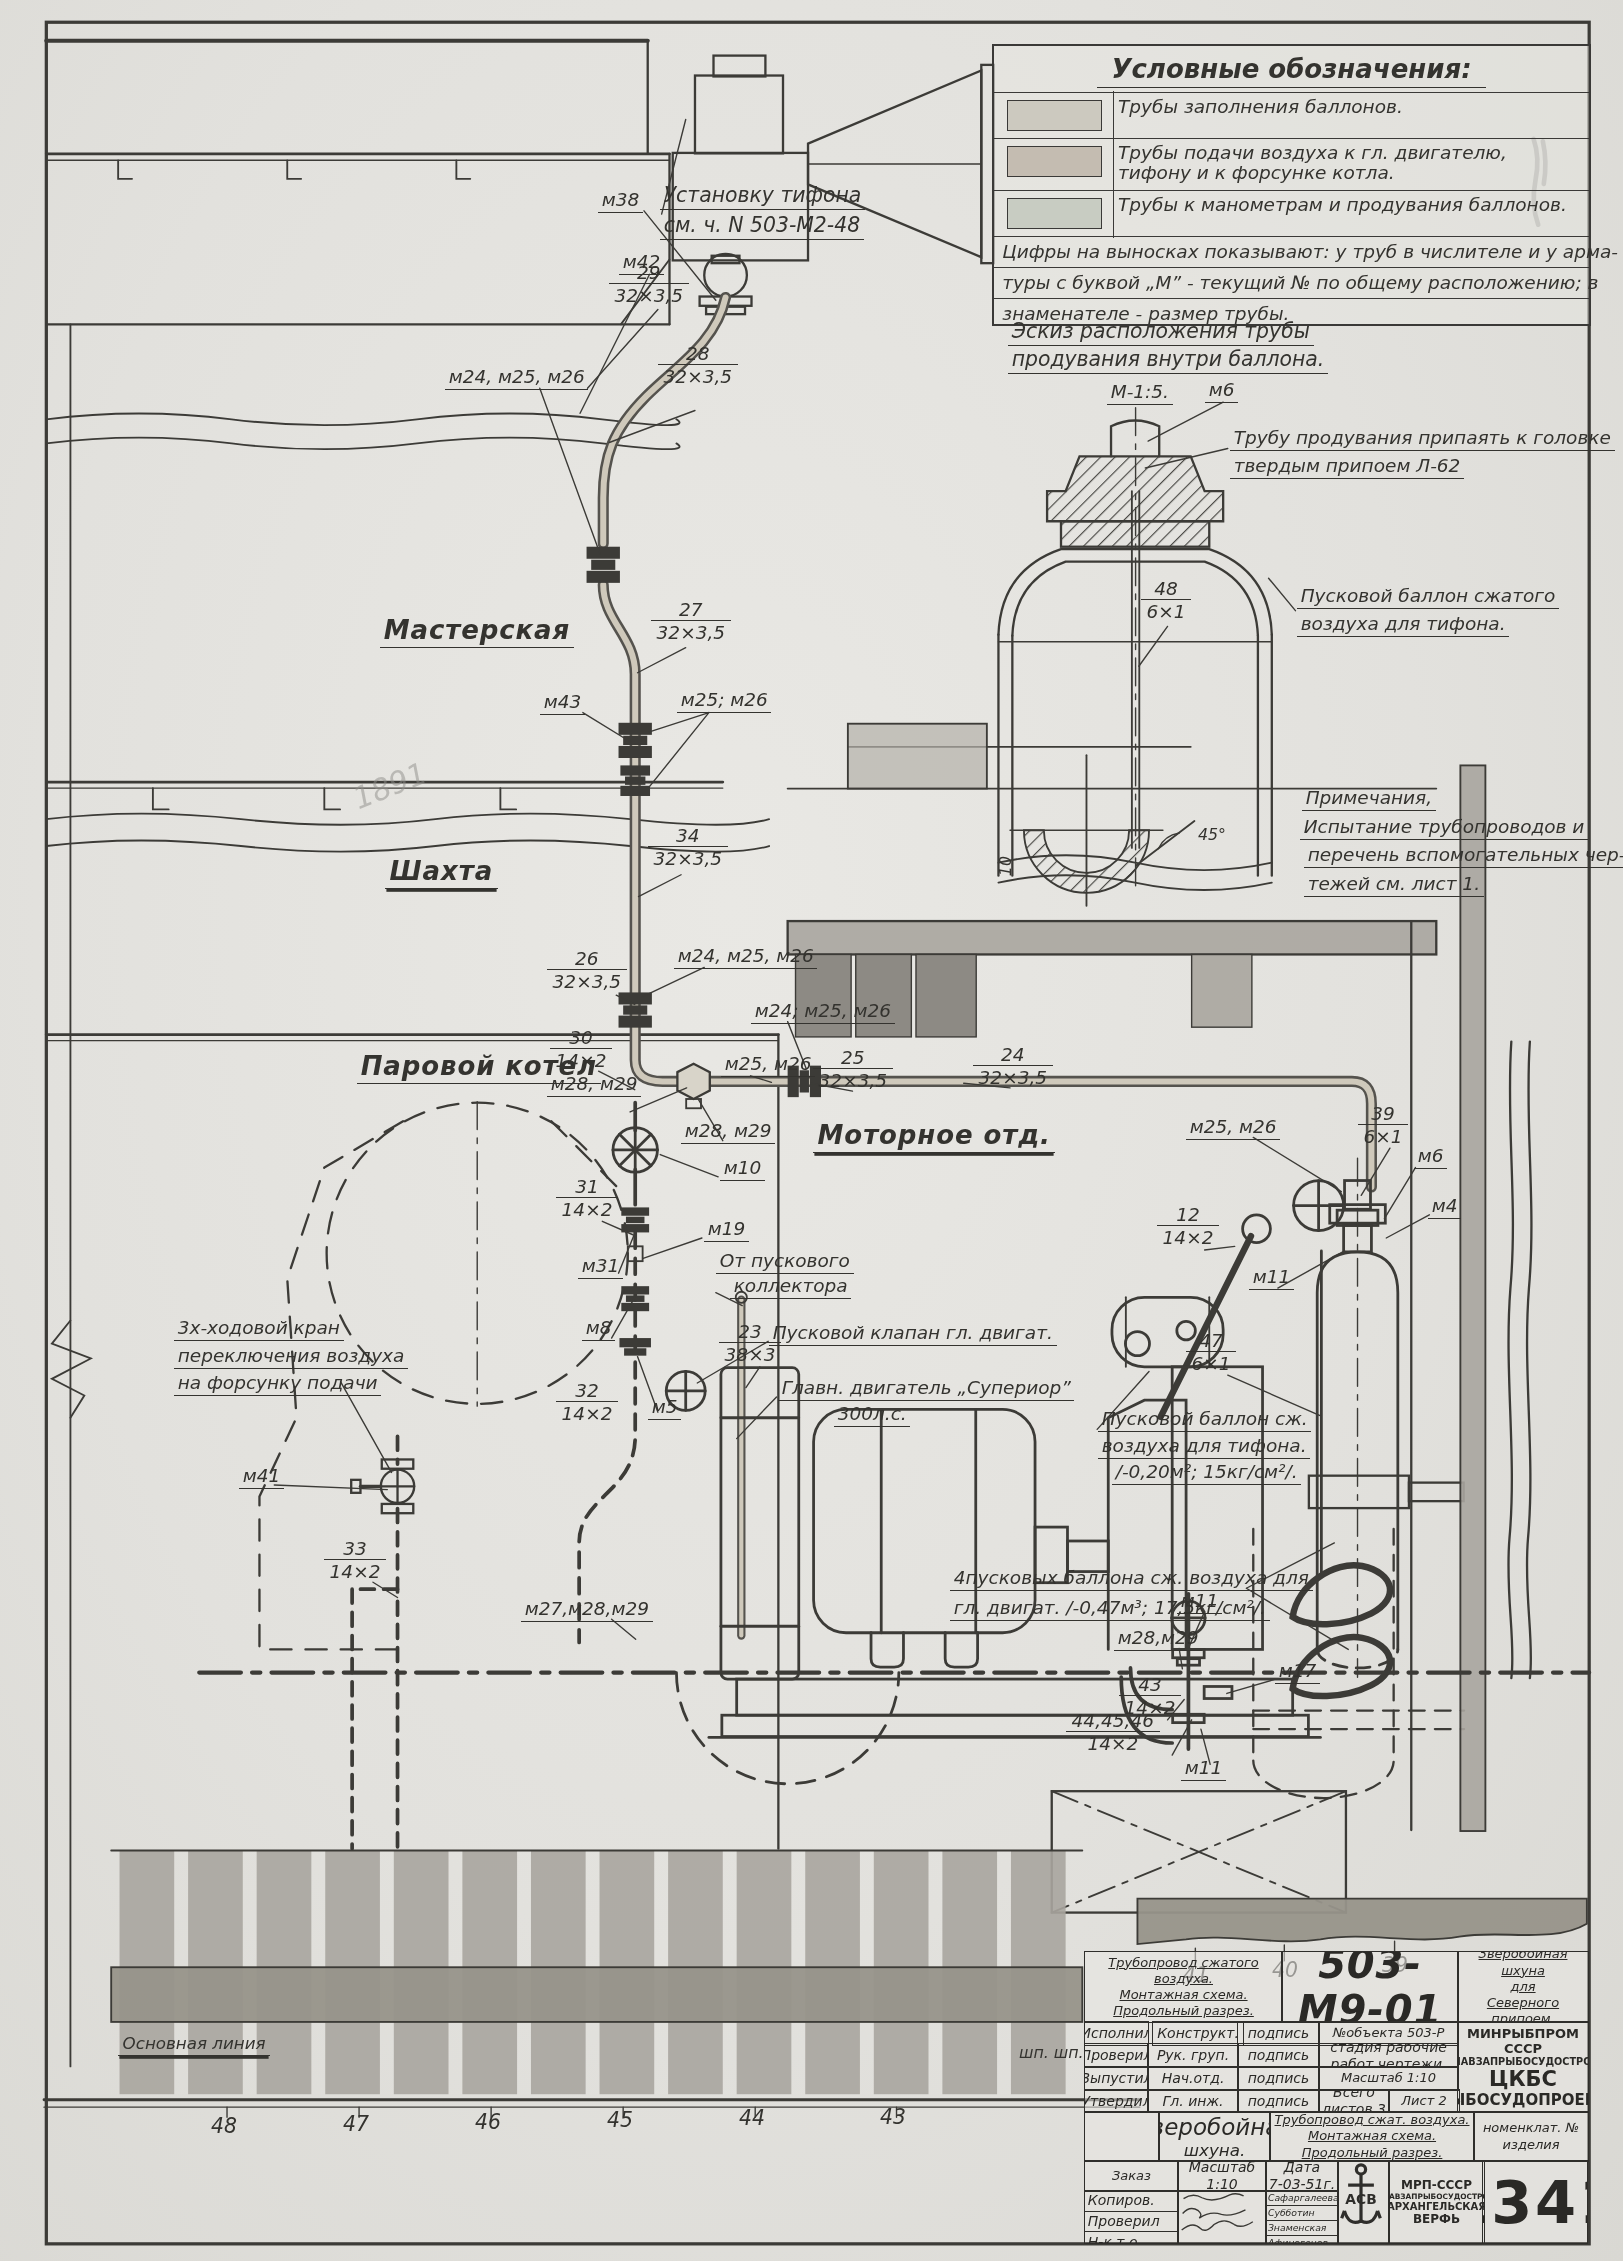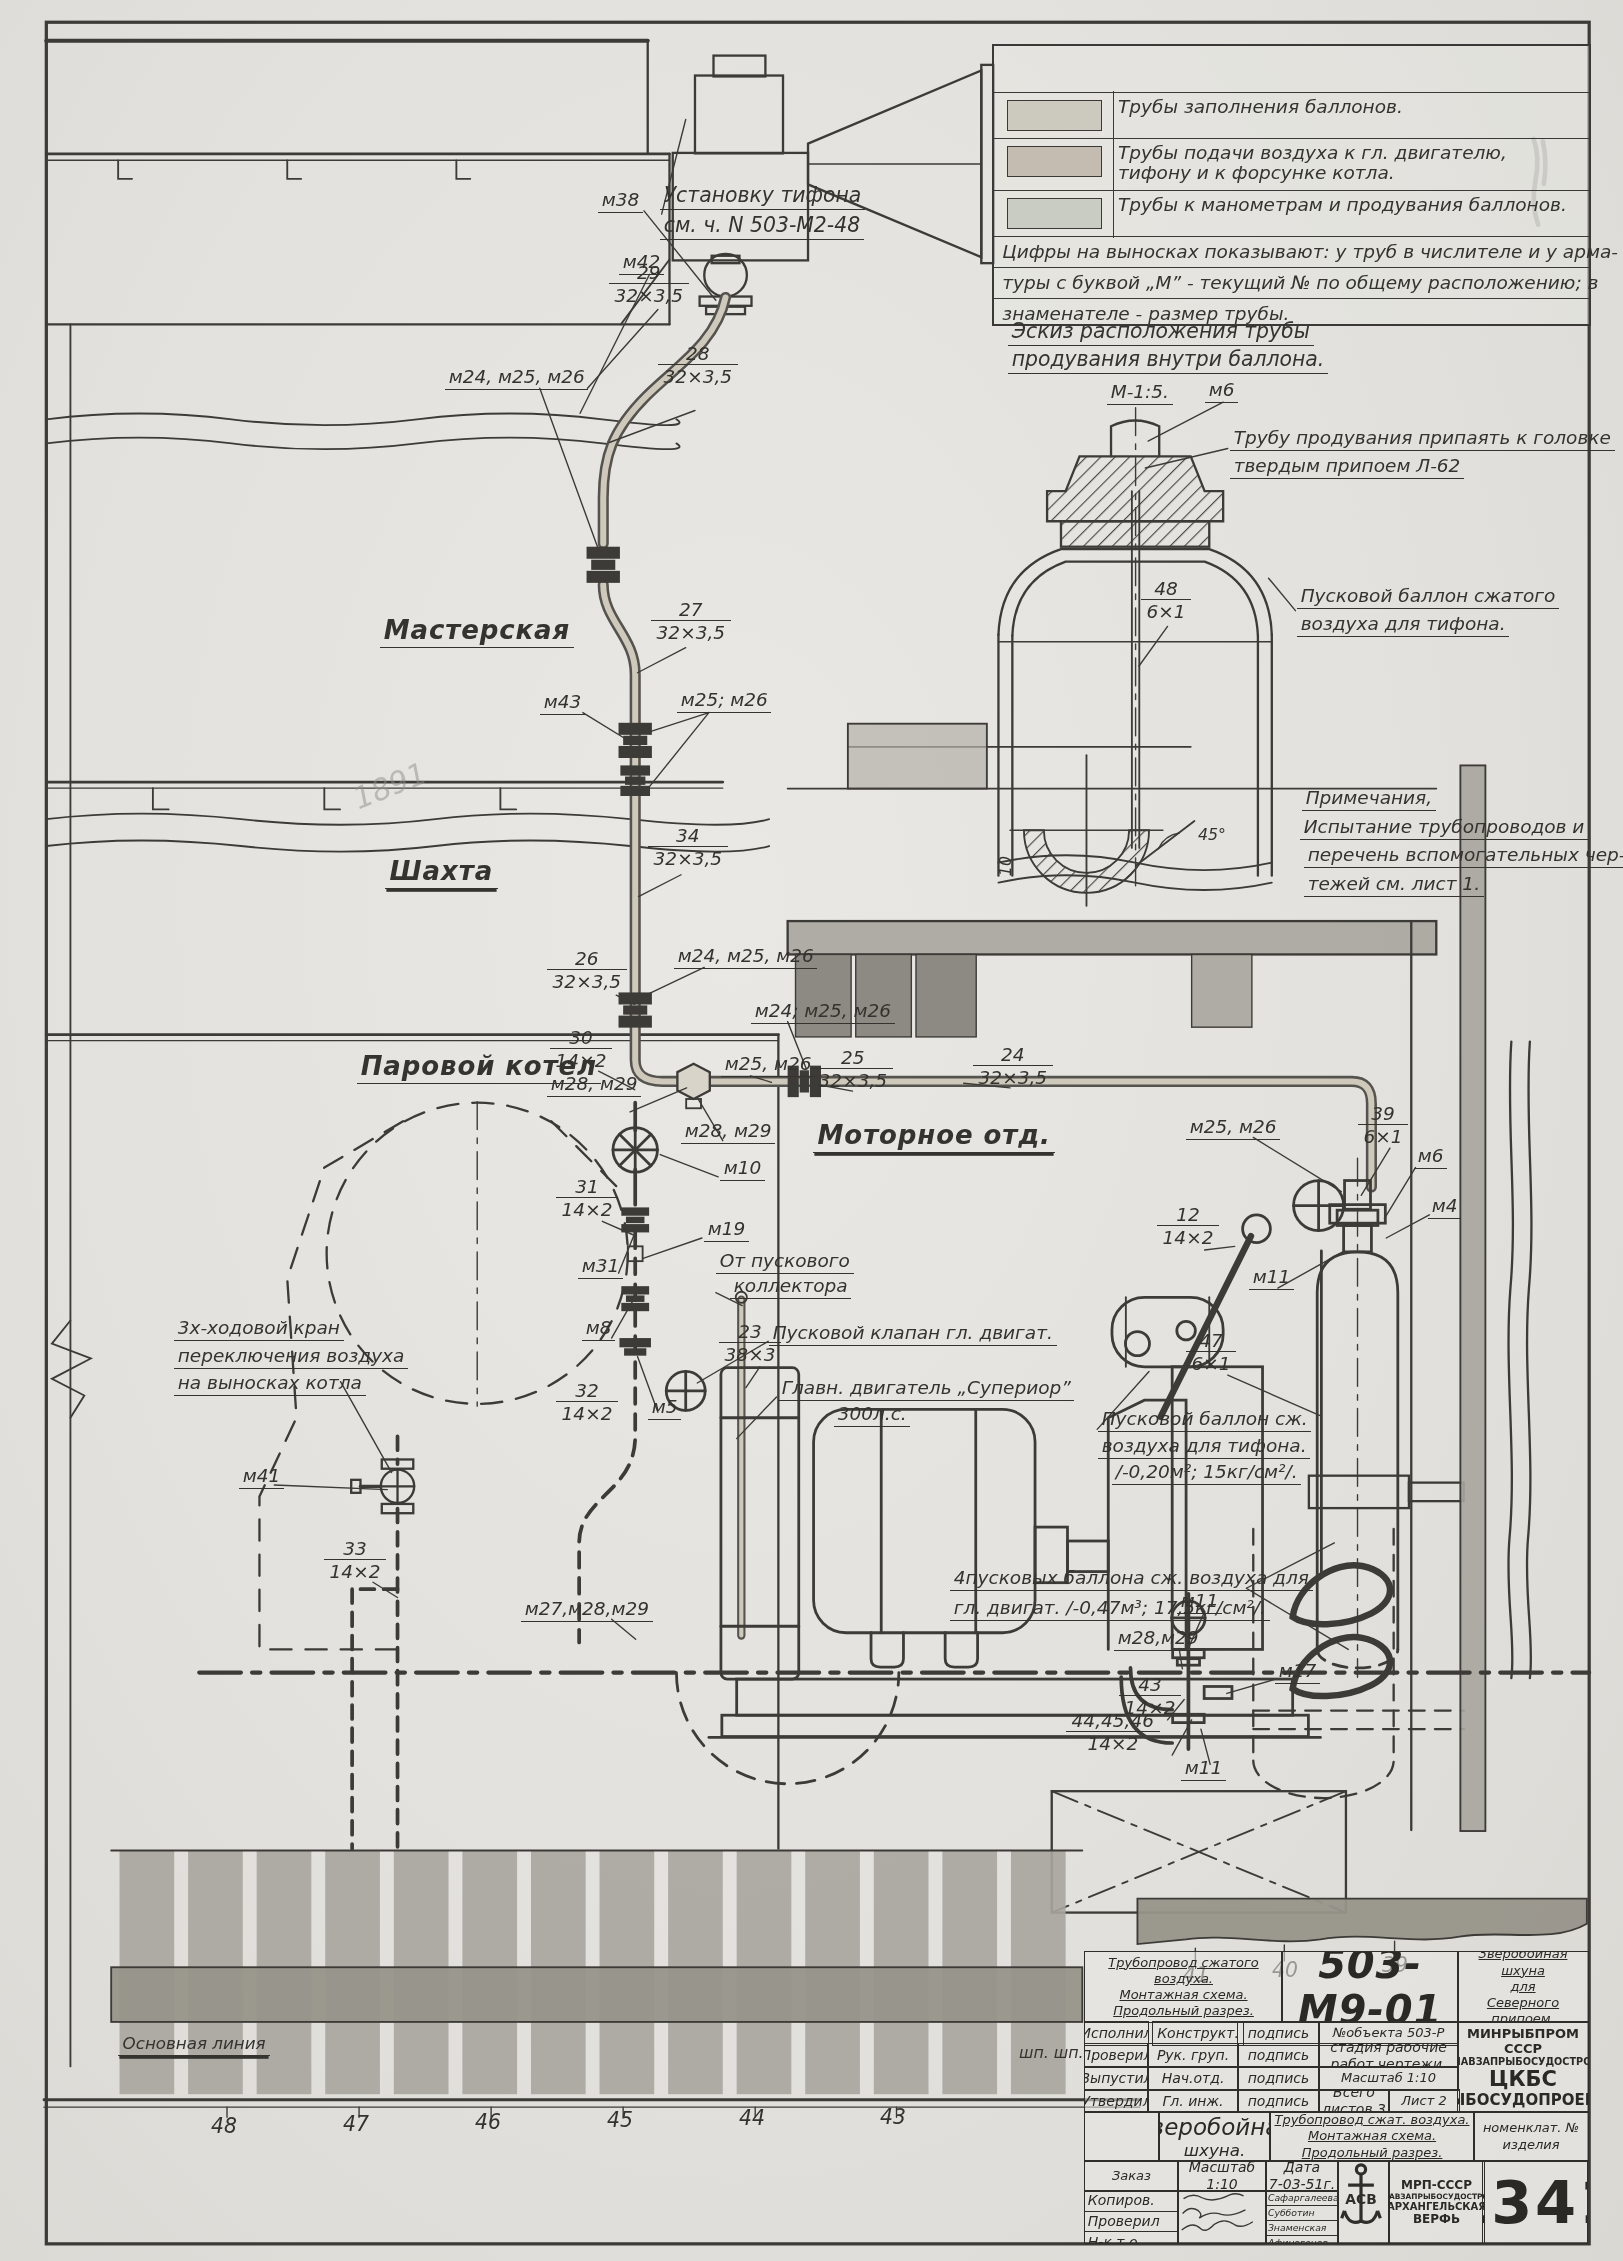--- a/index.html
+++ b/index.html
@@ -356,20 +356,21 @@
           <path d="M2520,1352 L2458,1438"></path>
           <path d="M2796,1318 L2738,1248"></path>
       <path d="M2640,868 L2478,952"></path>
     </g>
 
     <path d="M3310,300 q14,40 4,90 q-10,50 6,95 M3330,305 q10,45 2,92" stroke="#9a9995" stroke-width="10" opacity=".5"></path>
   </g>
 </svg>
 
 <div id="legend">
+  <div class="ttl"><span>Условные обозначения:</span></div>
   <div class="rows">
     <div class="legrow">
       <div class="vd"></div>
       <div class="sw" style="background-color: rgb(204, 201, 191);"></div>
       <div class="lt">Трубы заполнения баллонов.</div>
     </div>
     <div class="legrow" style="height:51px">
       <div class="vd"></div>
       <div class="sw" style="background-color: rgb(196, 188, 177);"></div>
       <div class="lt">Трубы подачи воздуха к гл. двигателю, тифону и к форсунке котла.</div>
@@ -415,21 +416,21 @@
 <div class="L" style="left:769px;top:1322px"><span class="u">Пусковой клапан гл. двигат.</span></div>
 <div class="L" style="left:778px;top:1377px"><span class="u">Главн. двигатель „Супериор”</span></div>
 <div class="L" style="left:834px;top:1403px"><span class="u">300л.с.</span></div>
 <div class="L" style="left:1098px;top:1408px"><span class="u">Пусковой баллон сж.</span></div>
 <div class="L" style="left:1098px;top:1435px"><span class="u">воздуха для тифона.</span></div>
 <div class="L" style="left:1112px;top:1461px"><span class="u">/-0,20м²; 15кг/см²/.</span></div>
 <div class="L" style="left:950px;top:1567px"><span class="u">4пусковых баллона сж. воздуха для</span></div>
 <div class="L" style="left:950px;top:1597px"><span class="u">гл. двигат. /-0,47м³; 17,5кг/см²/.</span></div>
 <div class="L" style="left:174px;top:1317px"><span class="u">3х-ходовой кран</span></div>
 <div class="L" style="left:174px;top:1345px"><span class="u">переключения воздуха</span></div>
-<div class="L" style="left:174px;top:1372px"><span class="u">на выносках котла</span></div>
+<div class="L" style="left:174px;top:1372px"><span class="u">на форсунку подачи</span></div>
 <div class="L s36" style="left:118px;top:2034px"><span class="u2">Основная линия</span></div>
 <div class="L s34" style="left:1019px;top:2044px">шп. шп.</div>
 <div class="L s34" style="left:996px;top:857px;transform:rotate(-90deg)">10</div>
 <div class="L pencil" style="left:352px;top:769px;font-size:30px;transform:rotate(-22deg)">1891</div>
 
 <div class="L" style="left:598px;top:189px"><span class="u">м38</span></div>
 <div class="L" style="left:619px;top:251px"><span class="u">м42</span></div>
 <div class="f" style="left:609px;top:263px">
       <span class="ft">29</span>
       <span class="fb">32×3,5</span>

